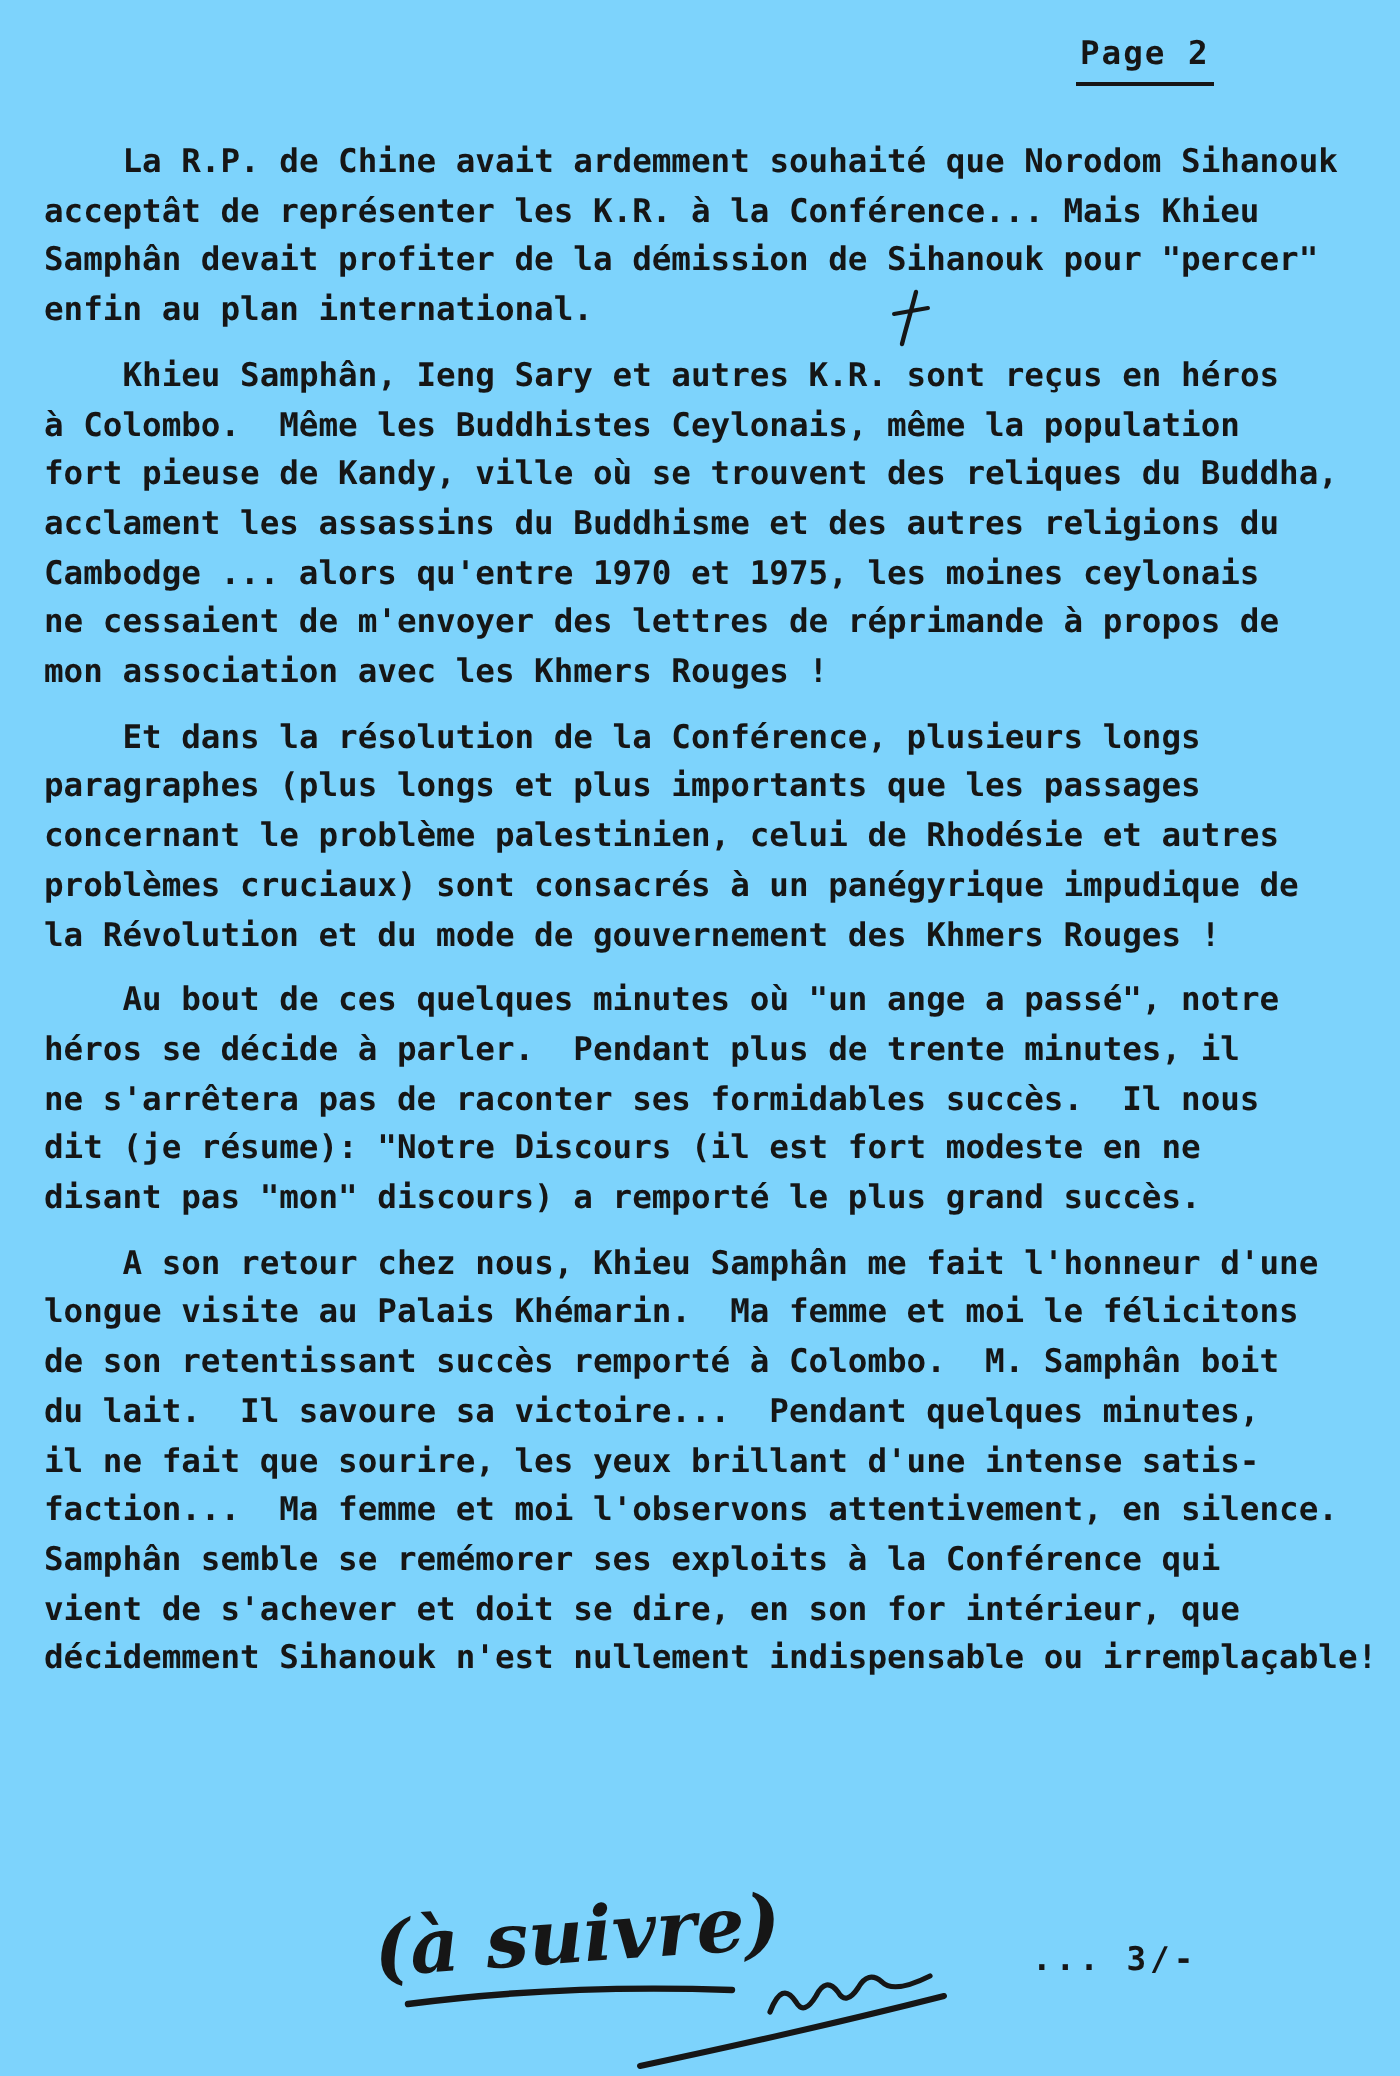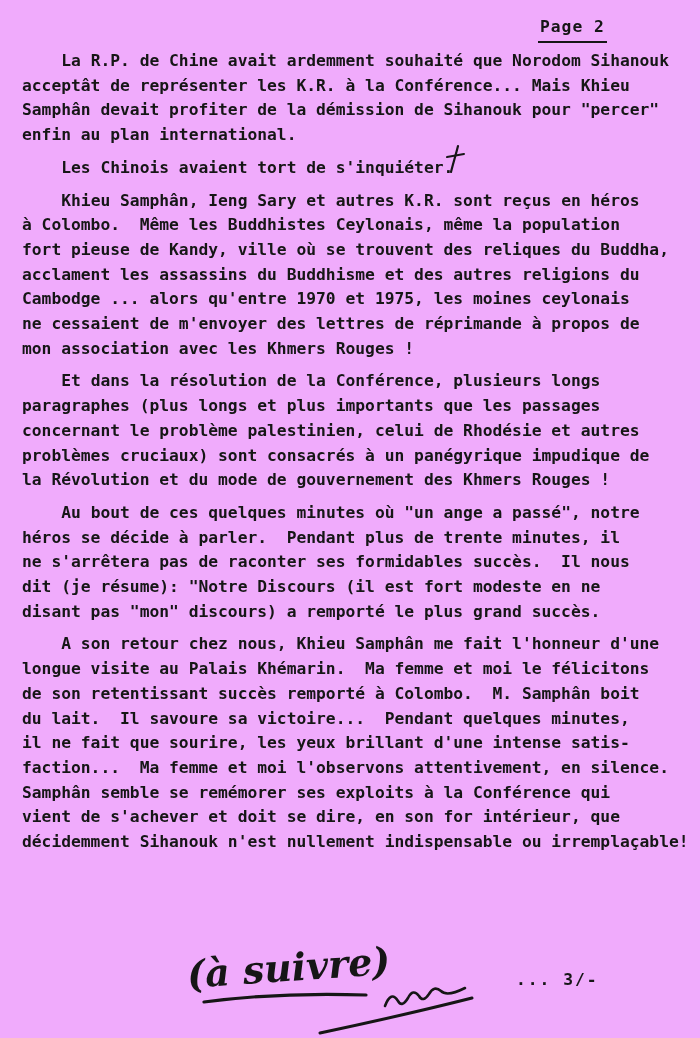--- a/index.html
+++ b/index.html
@@ -5,39 +5,39 @@
   html, body {
     margin: 0;
     padding: 0;
     background: #e8e8e8;
   }
   .page {
     position: relative;
     width: 700px;
     height: 1038px;
     margin: 0 auto;
-    background: #f0abfc;
+    background: #7dd3fc;
     color: #161616;
     font-family: "DejaVu Sans Mono", "Liberation Mono", monospace;
     font-weight: 700;
     font-size: 16.3px;
     line-height: 24.7px;
     overflow: hidden;
   }
   .page-header {
     position: absolute;
     top: 15px;
     left: 538px;
     padding: 0 2px 1px 2px;
     border-bottom: 2.5px solid #161616;
     letter-spacing: 1px;
     white-space: nowrap;
   }
   .body {
-    padding: 49px 8px 0 22px;
+    padding: 69px 8px 0 22px;
   }
   .para {
     margin: 0 0 8px 0;
     white-space: pre-wrap;
   }
   .correction-mark {
     position: absolute;
     left: 444px;
     top: 144px;
     pointer-events: none;
@@ -65,21 +65,20 @@
 
 <div class="page">
 
   <div class="page-header">Page 2</div>
 
   <div class="body">
     <p class="para">    La R.P. de Chine avait ardemment souhaité que Norodom Sihanouk
 acceptât de représenter les K.R. à la Conférence... Mais Khieu
 Samphân devait profiter de la démission de Sihanouk pour "percer"
 enfin au plan international.</p>
-    <p class="para">    Les Chinois avaient tort de s'inquiéter.</p>
     <p class="para">    Khieu Samphân, Ieng Sary et autres K.R. sont reçus en héros
 à Colombo.  Même les Buddhistes Ceylonais, même la population
 fort pieuse de Kandy, ville où se trouvent des reliques du Buddha,
 acclament les assassins du Buddhisme et des autres religions du
 Cambodge ... alors qu'entre 1970 et 1975, les moines ceylonais
 ne cessaient de m'envoyer des lettres de réprimande à propos de
 mon association avec les Khmers Rouges !</p>
     <p class="para">    Et dans la résolution de la Conférence, plusieurs longs
 paragraphes (plus longs et plus importants que les passages
 concernant le problème palestinien, celui de Rhodésie et autres

